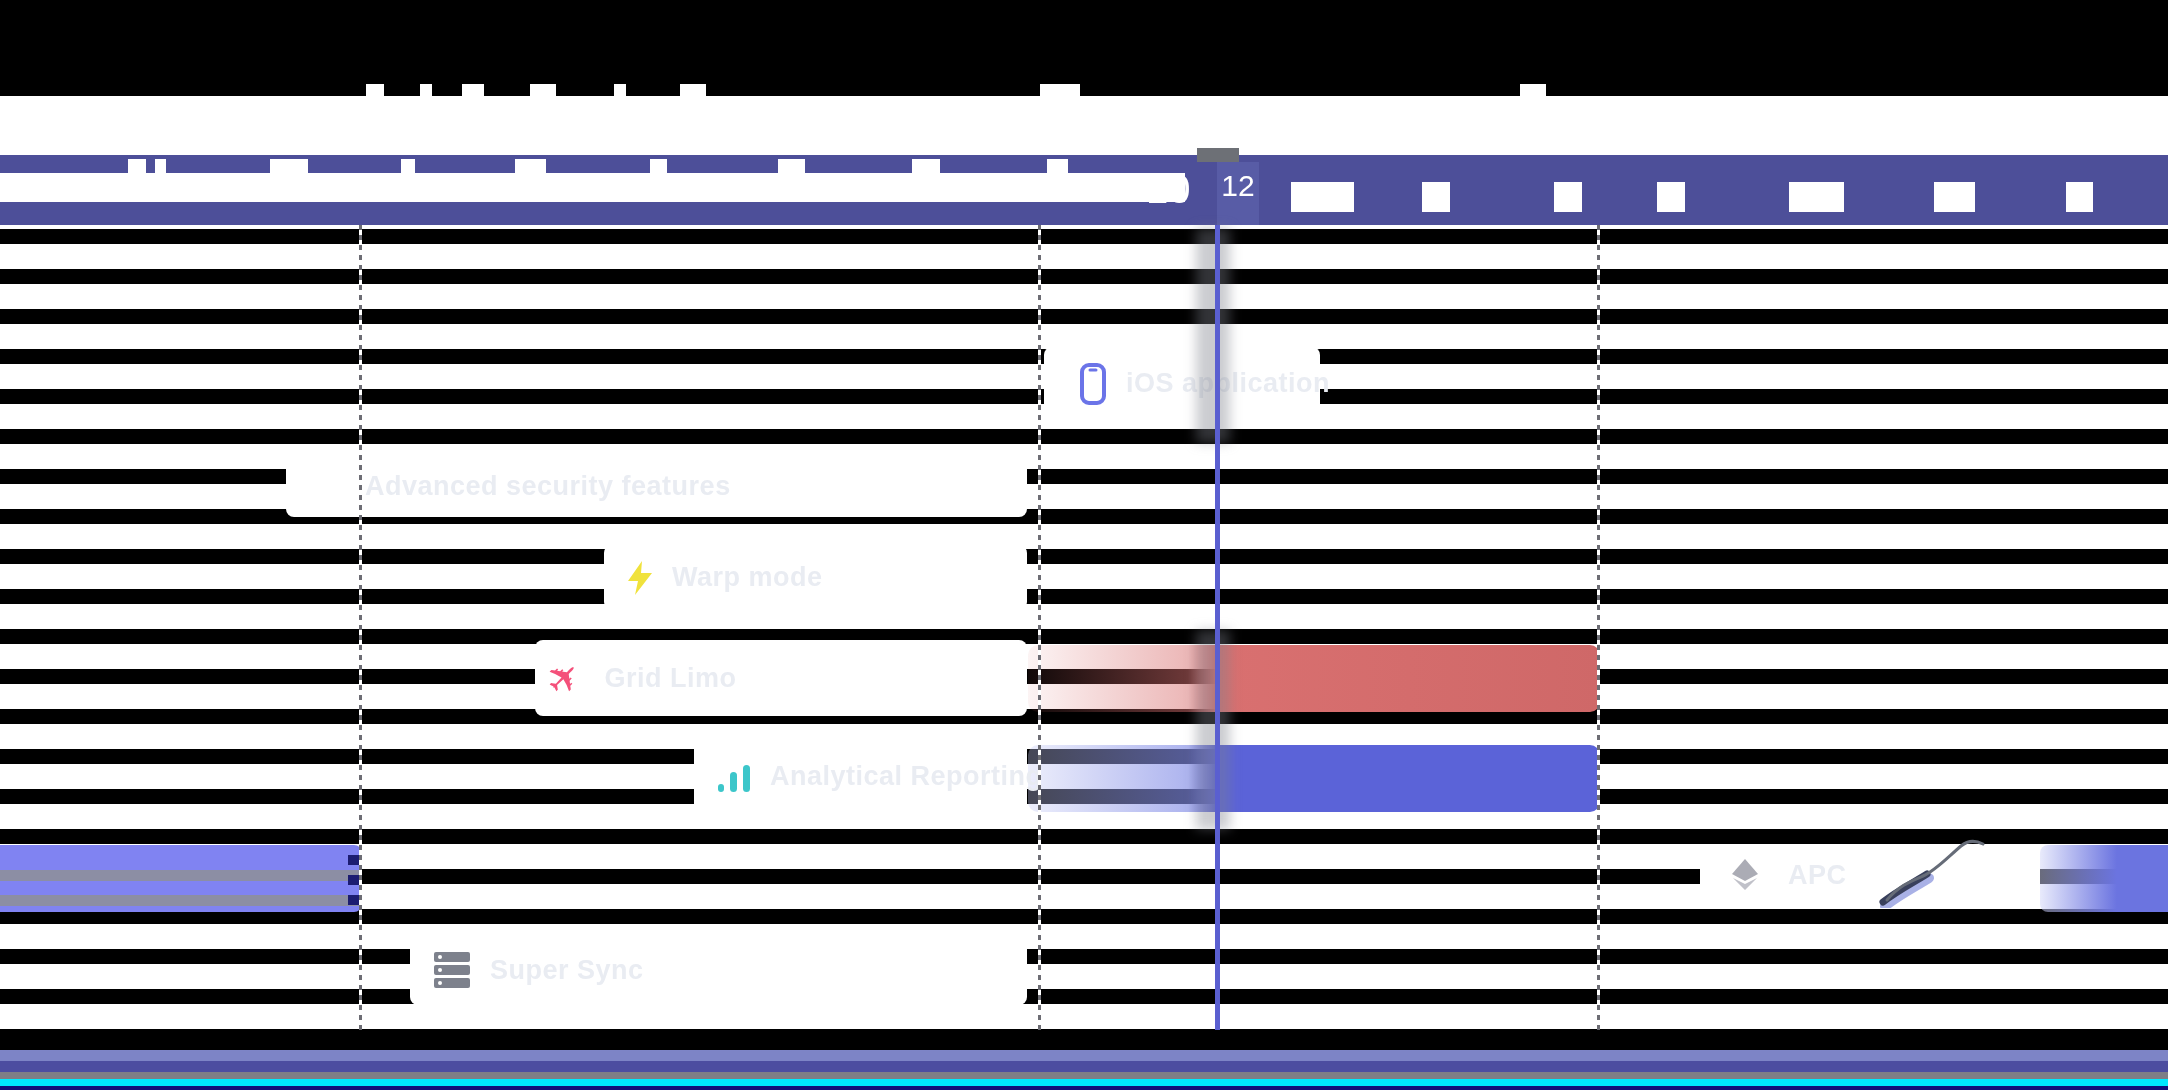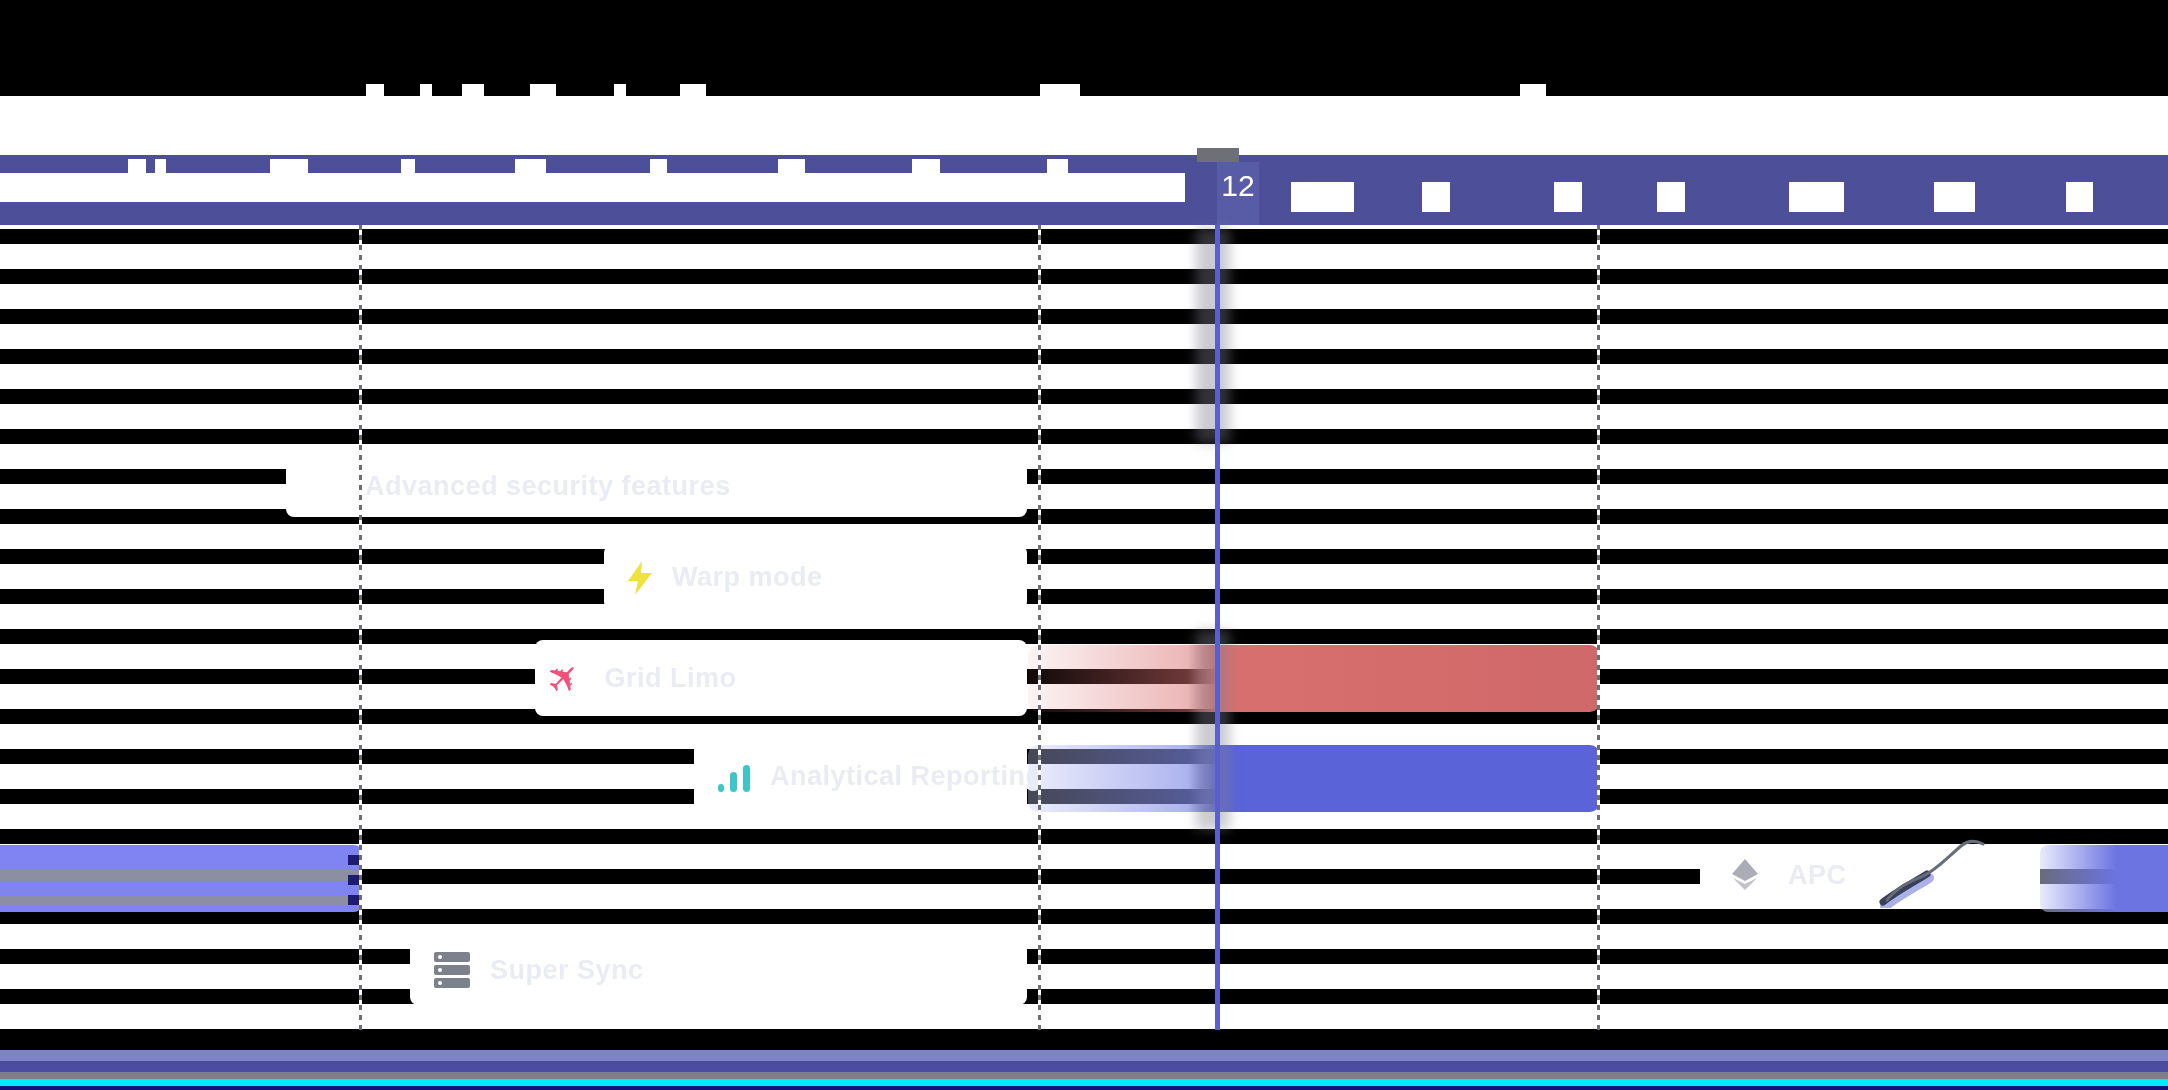--- a/index.html
+++ b/index.html
@@ -12,21 +12,21 @@
   .notch{position:absolute;top:84px;height:12px;background:#fff;}
 
   
   .months-row{left:0;top:96px;width:2168px;height:59px;background:#fff;z-index:3;}
   .day-band{left:0;top:155px;width:2168px;height:70px;background:#4d4f99;z-index:3;}
   .band-white-stripe{position:absolute;left:0;top:18px;width:1185px;height:29px;background:#fff;}
   .band-tab{position:absolute;top:4px;height:43px;background:#fff;}
   .band-chunk{position:absolute;top:27px;height:30px;background:#fff;}
   .band-grain{position:absolute;left:0;top:21px;width:120px;height:22px;background:#d9dadd;opacity:.85;}
   .prev-day{position:absolute;left:1146px;top:12px;width:44px;height:44px;color:#fff;
-            font-size:30px;line-height:44px;text-align:center;}
+            font-size:40px;line-height:44px;text-align:center;}
   .today-cell{position:absolute;left:1197px;top:7px;width:42px;height:63px;background:#585ca6;
               color:#fff;font-size:30px;line-height:48px;text-align:center;margin-left:20px;}
   .today-tab{left:1197px;top:148px;width:42px;height:14px;background:#6d7076;z-index:4;}
 
   
   .content{left:0;top:225px;width:2168px;height:805px;background:#fff;z-index:1;}
   .glitch-stripes{left:0;top:229px;width:2168px;height:801px;z-index:2;
     background:repeating-linear-gradient(180deg,#000 0 15px,transparent 15px 40px);}
   .dotline{width:3px;top:225px;height:805px;z-index:6;
     background:repeating-linear-gradient(180deg,#6d6d74 0 5px,#fff 5px 10px);}
@@ -69,20 +69,27 @@
   <div class="abs bar blue-bar"></div>
   <div class="abs bar left-bar">
     <div class="gs" style="top:25px"></div>
     <div class="gs" style="top:50px"></div>
     <div class="nub" style="top:10px"></div>
     <div class="nub" style="top:30px"></div>
     <div class="nub" style="top:50px"></div>
   </div>
   <div class="abs bar right-bar"></div>
 
+  <div class="abs card" style="left:1044px;top:347px;width:276px;height:73px;padding-left:34px;">
+    <svg class="icon" width="30" height="44" viewBox="0 0 30 44">
+      <rect x="4" y="3" width="22" height="38" rx="7" fill="none" stroke-width="4" stroke="#6b74e8"></rect>
+      <line x1="12" y1="8" x2="18" y2="8" stroke-width="3" stroke-linecap="round" stroke="#6b74e8"></line>
+    </svg>
+    <span class="ghost">iOS application</span>
+  </div>
 
   <div class="abs card" style="left:286px;top:455px;width:741px;height:62px;padding-left:79px;">
     <span class="ghost">Advanced security features</span>
   </div>
 
   <div class="abs card" style="left:604px;top:545px;width:423px;height:65px;padding-left:22px;">
     <svg class="icon" width="28" height="34" viewBox="0 0 28 34">
       <polygon points="16,0 2,20 12,20 9,34 26,12 15,12" fill="#f0e23c"></polygon>
     </svg>
     <span class="ghost">Warp mode</span>

